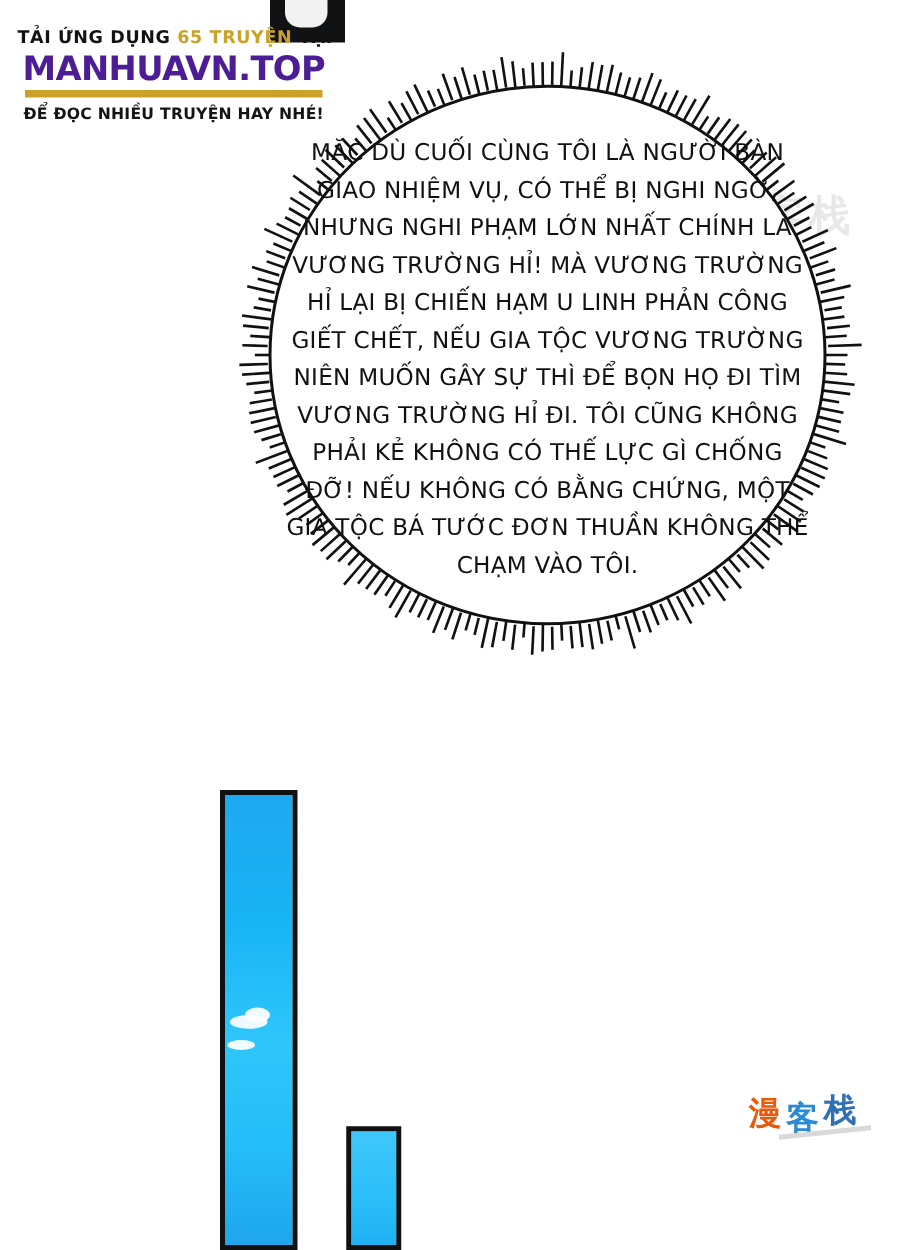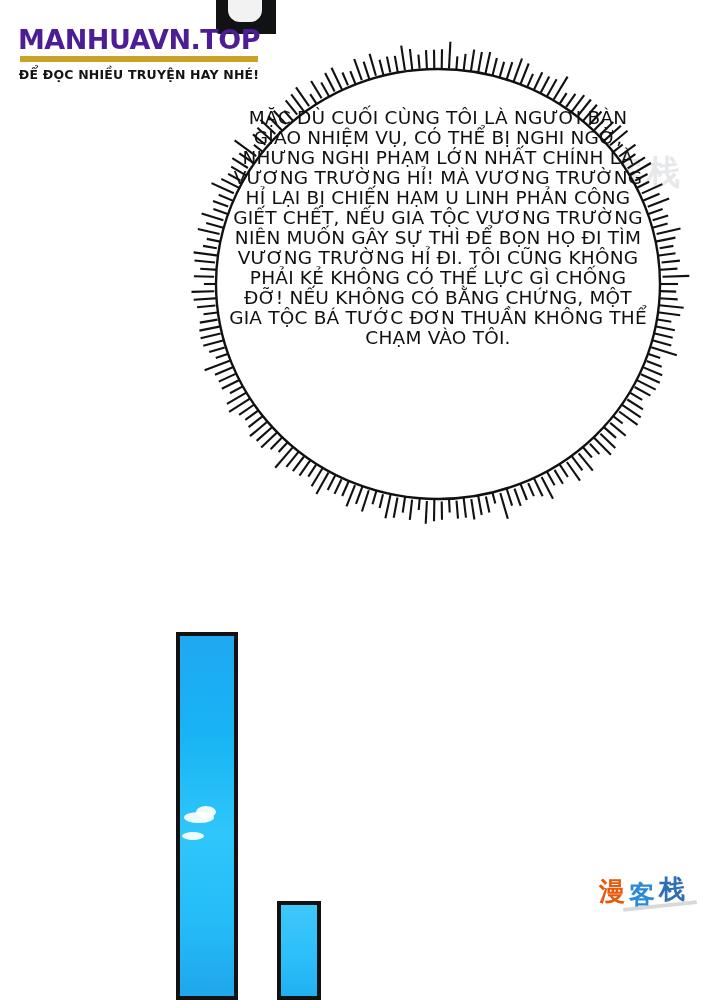--- a/index.html
+++ b/index.html
@@ -96,21 +96,21 @@
     top: 0;
   }
   .balloon-text {
     position: absolute;
     left: 52px;
     top: 72px;
     width: 420px;
     text-align: center;
     font-family: "DejaVu Sans", sans-serif;
     font-size: 18.5px;
-    line-height: 20px;
+    line-height: 30px;
     color: #111;
     letter-spacing: 0.2px;
     text-transform: uppercase;
     font-weight: 500;
   }
 
   
   .pillar {
     position: absolute;
     border: 4px solid #111;
@@ -189,20 +189,25 @@
     user-select: none;
   }
 </style>
 </head>
 <body>
 
 <div class="top-sliver"></div>
 <div class="top-sliver-white"></div>
 
 <div class="ad-block">
+  <div class="ad-line1">
+    <span>TẢI ỨNG DỤNG</span>
+    <span class="hl">65 TRUYỆN</span>
+    <span>TẠI</span>
+  </div>
   <div class="ad-domain">MANHUAVN.TOP</div>
   <div class="ad-underline"></div>
   <div class="ad-line3">ĐỂ ĐỌC NHIỀU TRUYỆN HAY NHÉ!</div>
 </div>
 
 <div class="ghost-wm">客栈</div>
 
 <div class="balloon-wrap">
   <svg class="balloon-svg" width="525" height="500" viewBox="0 0 525 500">
     <g id="spikes" stroke="#111111" stroke-width="2.1" fill="none">

